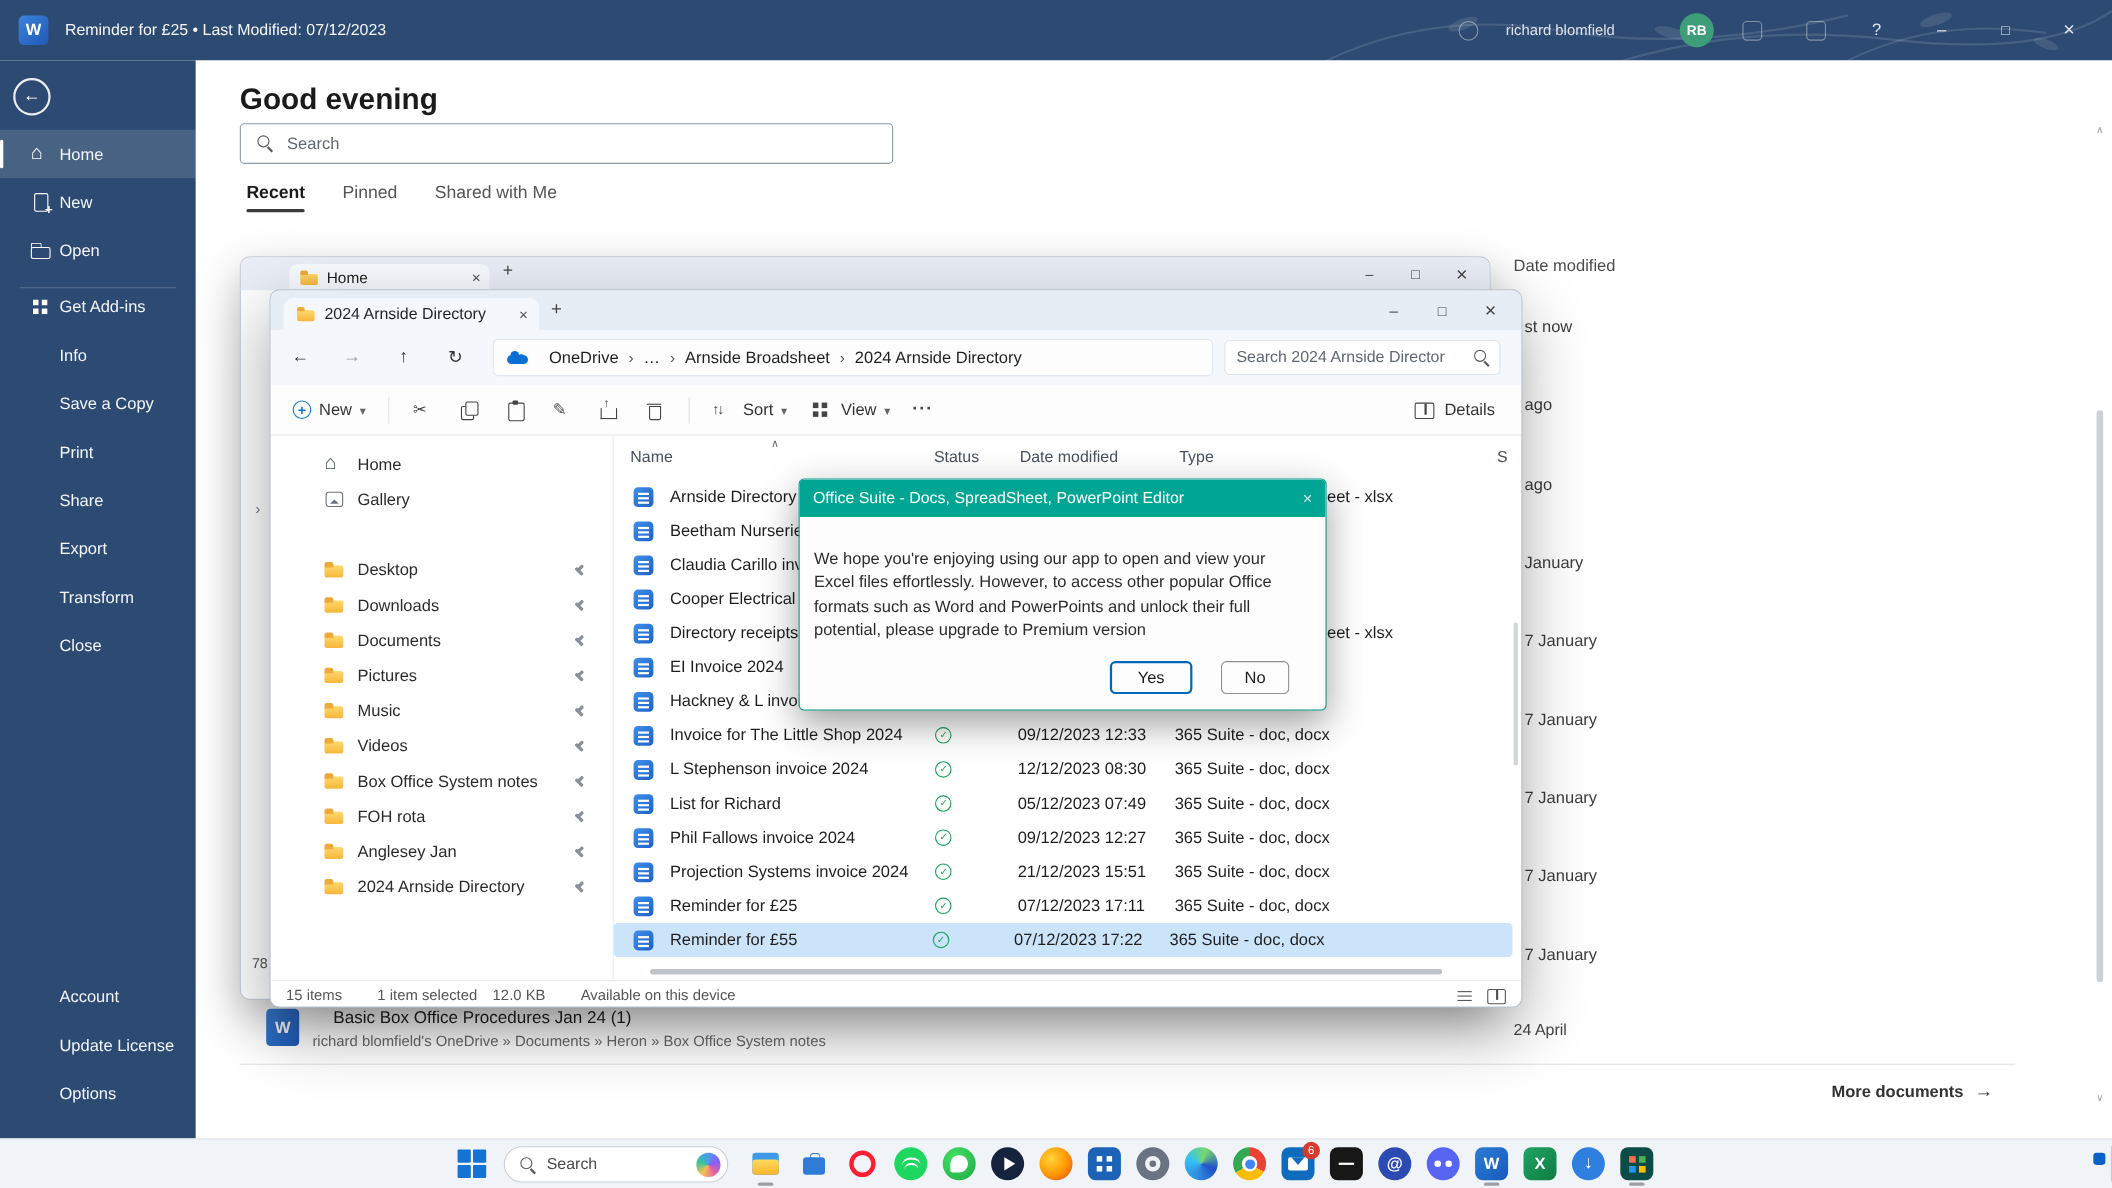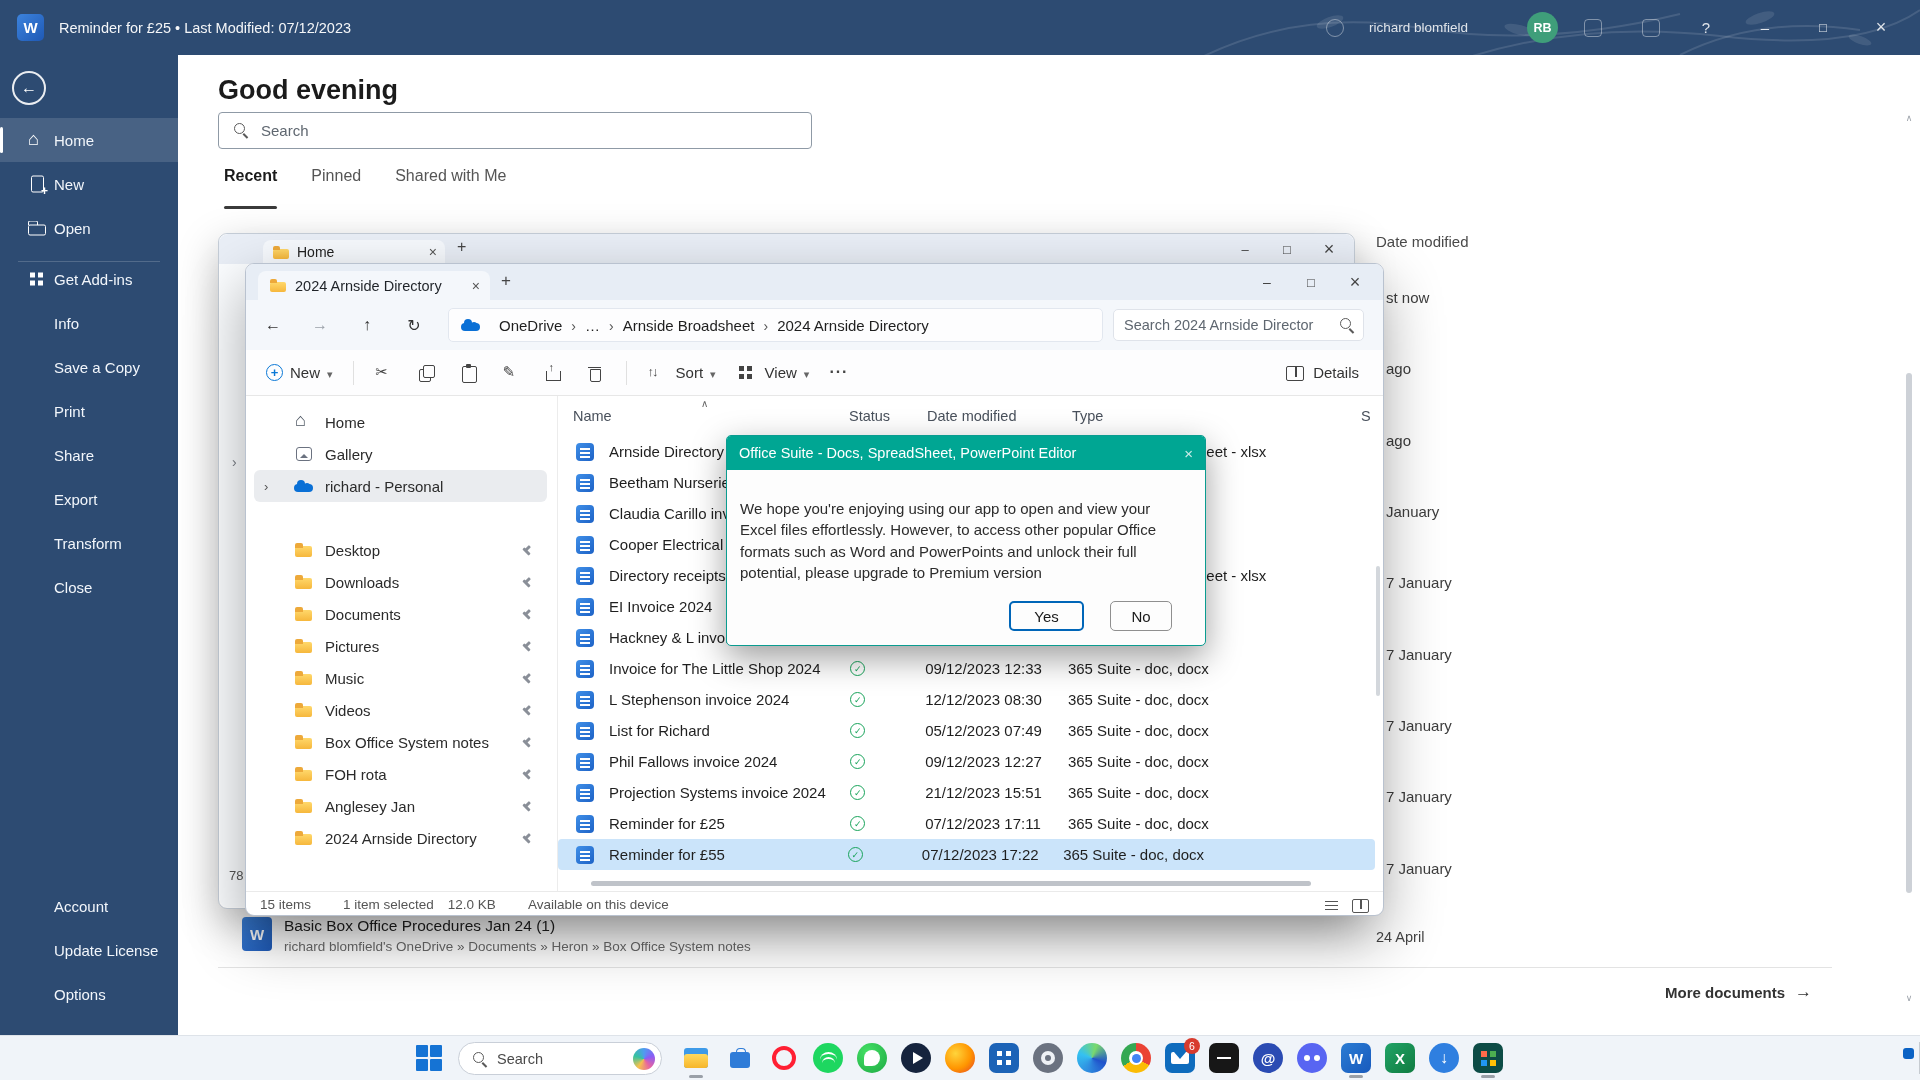--- a/index.html
+++ b/index.html
@@ -53,31 +53,31 @@
   .wsearch { position:absolute; left:40px; top:57px; width:594px; height:37px; }
   .wsearch input { width:100%; height:100%; border:1px solid #8f9aa6; border-radius:4px; padding:0 12px 0 42px;
     font:inherit; font-size:15px; color:#333; outline:none; background:#fff; }
   .wsearch input::placeholder { color:#5f6770; }
   .mag { position:absolute; width:14px; height:14px; }
   .mag::before { content:""; position:absolute; left:0; top:0; width:9px; height:9px; border:1.7px solid #5a5a5a; border-radius:50%; }
   .mag::after { content:""; position:absolute; left:10px; top:10px; width:6px; height:1.7px; background:#5a5a5a;
     transform:rotate(45deg); transform-origin:0 0; }
   .wsearch .mag { left:16px; top:11px; }
   .wtabs { position:absolute; left:46px; top:112px; display:flex; gap:34px; }
-  .wtab { position:relative; font-size:16px; color:#555; padding-bottom:24px; }
+  .wtab { position:relative; font-size:16px; color:#555; padding-bottom:8px; }
   .wtab.active { color:#1b1b1b; font-weight:700; }
   .wtab.active::after { content:""; position:absolute; left:0; right:0; bottom:0; height:3px; background:#3b3b3b; border-radius:2px; }
   .w-datehdr { position:absolute; left:1198px; top:178px; font-size:15px; color:#4a4a4a; }
   .w-frags { position:absolute; left:1208px; top:207px; width:170px; }
   .frag { height:71.3px; display:flex; align-items:center; font-size:15px; color:#3d3d3d; }
   .w-doc { position:absolute; left:64px; top:862px; display:flex; gap:12px; }
   .wdoc-ic { width:30px; height:34px; border-radius:4px; background:linear-gradient(135deg,#3c83dd,#1f59b5); position:relative; flex:none; }
   .wdoc-ic::before { content:"W"; position:absolute; inset:0; display:flex; align-items:center; justify-content:center;
     color:#fff; font-weight:700; font-size:15px; }
-  .w-doc-title { font-size:15.5px; color:#1f1f1f; margin-bottom:4px; }
+  .w-doc-title { font-size:15.5px; color:#1f1f1f; margin-bottom:4px;margin-left:19px; }
   .w-doc-loc { font-size:13.5px; color:#6b6b6b; }
   .w-doc-date { position:absolute; left:1198px; top:874px; font-size:14.5px; color:#444; }
   .w-sep { position:absolute; left:40px; right:88px; top:912px; border-top:1px solid #e3e3e3; }
   .w-more { position:absolute; right:108px; top:927px; display:flex; align-items:center; gap:10px; font-size:15px; color:#333; font-weight:600; }
   .w-more .arr::before { content:"→"; font-size:17px; color:#333; }
   .wscroll { position:absolute; right:4px; top:58px; bottom:28px; width:14px; }
   .wscroll .up, .wscroll .dn { position:absolute; left:0; width:14px; height:14px; color:#9aa0a8; font-size:9px; text-align:center; }
   .wscroll .up { top:0; } .wscroll .dn { bottom:0; }
   .wscroll .up::before { content:"∧"; } .wscroll .dn::before { content:"∨"; }
   .wscroll .thumb { position:absolute; left:4px; width:6px; top:260px; height:520px; background:#cdd1d7; border-radius:3px; }
@@ -573,26 +573,20 @@
 
           </div>
 
           <div class="nav-item">
 
             <span class="nic ic-gallery"></span>
             <span>Gallery</span>
 
           </div>
 
-          <div class="nav-item sel">
-            <span class="nav-chev"></span>
-            <span class="nic ic-cloud"></span>
-            <span>richard - Personal</span>
-
-          </div>
 
           <div class="nav-item gap">
 
             <span class="nic ic-folder"></span>
             <span>Desktop</span>
             <span class="pin"></span>
           </div>
 
           <div class="nav-item">
 

